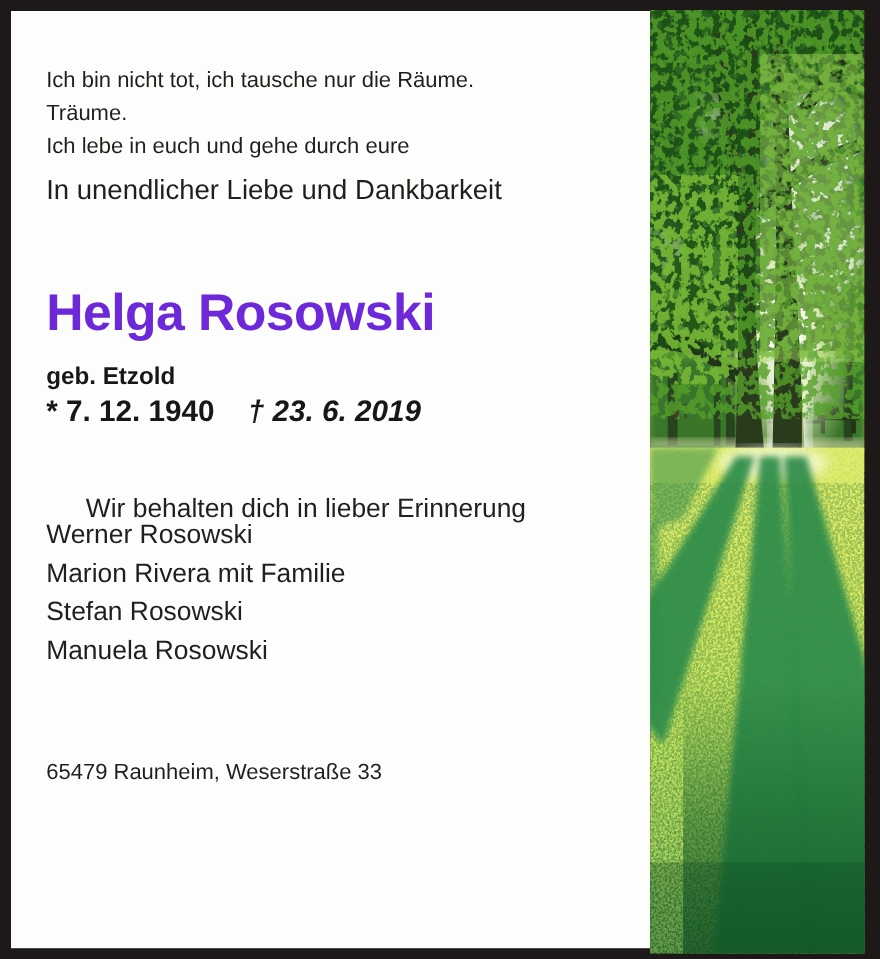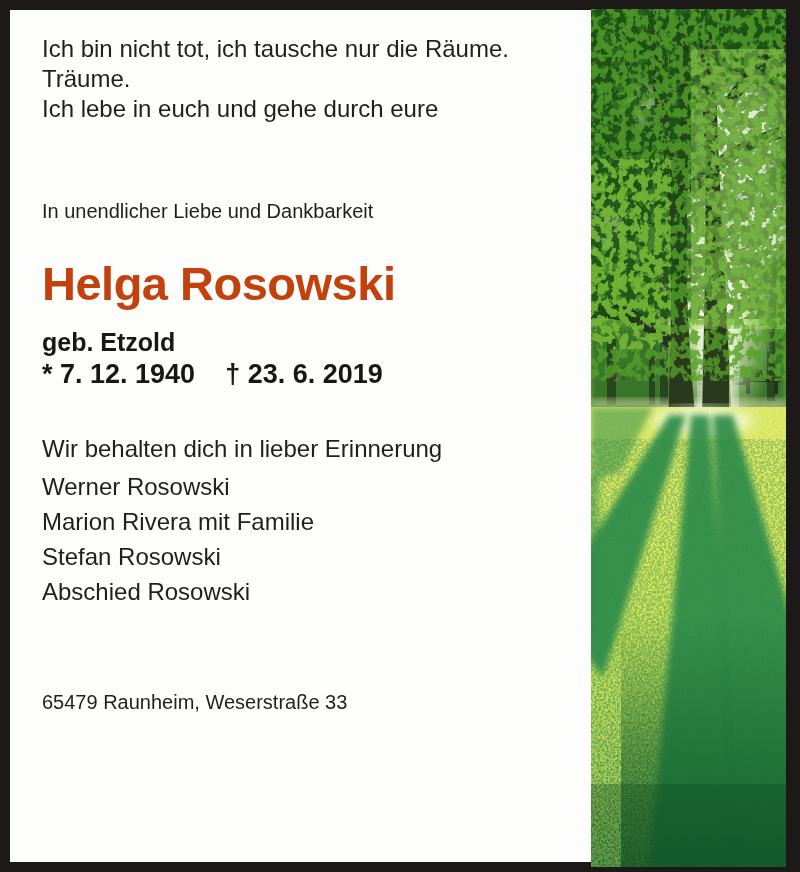--- a/index.html
+++ b/index.html
@@ -7,30 +7,30 @@
     position:relative;width:800px;height:872px;background:#1c1918;
     font-family:"Liberation Sans","DejaVu Sans",sans-serif;overflow:hidden;
   }
   
   .panel{
     position:absolute;left:10px;top:10px;width:581px;height:852px;
     background:#fdfdfc;color:#1f1f1d;
   }
   .block{position:absolute;left:32px;}
   .line{white-space:nowrap;}
-  .epitaph{top:24px;font-size:24px;line-height:30px;}
-  .intro{top:149px;font-size:20px;line-height:29px;margin-top:38px;}
+  .epitaph{top:48px;font-size:20px;line-height:30px;}
+  .intro{top:149px;font-size:25px;line-height:29px;}
   .deceased-name{
     top:248px;font-size:47px;font-weight:700;letter-spacing:-0.5px;
-    line-height:52px;color:#c2410c;
-  }
-  .maiden{top:318px;font-size:25px;font-weight:700;line-height:28px;color:#171715;}
+    line-height:52px;color:#6d28d9;
+  }
+  .maiden{top:318px;font-size:22px;font-weight:700;line-height:28px;color:#171715;}
   .dates{top:348px;font-size:27px;font-weight:700;line-height:32px;color:#171715;}
-  .dates .death{margin-left:30px;}
-  .remembrance{top:424px;font-size:24px;line-height:30px;}
+  .dates .death{margin-left:30px;font-style:italic;}
+  .remembrance{top:438px;font-size:24px;line-height:30px;margin-left:36px;}
   .mourners{top:459px;font-size:24px;line-height:35px;}
   .address{top:677px;font-size:20px;line-height:30px;}
   .ceremony{top:739px;font-size:24px;line-height:32px;}
   
   .photo{
     position:absolute;left:591px;top:9px;width:195px;height:858px;overflow:hidden;
   }
   .photo svg{display:block;}
 </style>
 </head>
@@ -57,21 +57,21 @@
     <div class="block dates">
       <span class="birth">* 7. 12. 1940</span><span class="death">† 23. 6. 2019</span>
     </div>
 
     <div class="block remembrance">Wir behalten dich in lieber Erinnerung</div>
 
     <div class="block mourners">
       <div class="line">Werner Rosowski</div>
       <div class="line">Marion Rivera mit Familie</div>
       <div class="line">Stefan Rosowski</div>
-      <div class="line">Abschied Rosowski</div>
+      <div class="line">Manuela Rosowski</div>
     </div>
 
     <div class="block address">65479 Raunheim, Weserstraße 33</div>
 
   </div>
 
   <div class="photo">
     <svg width="195" height="858" viewBox="0 0 195 858" xmlns="http://www.w3.org/2000/svg">
       <defs>
         <linearGradient id="gCanopy" x1="0" y1="0" x2="0" y2="1">

